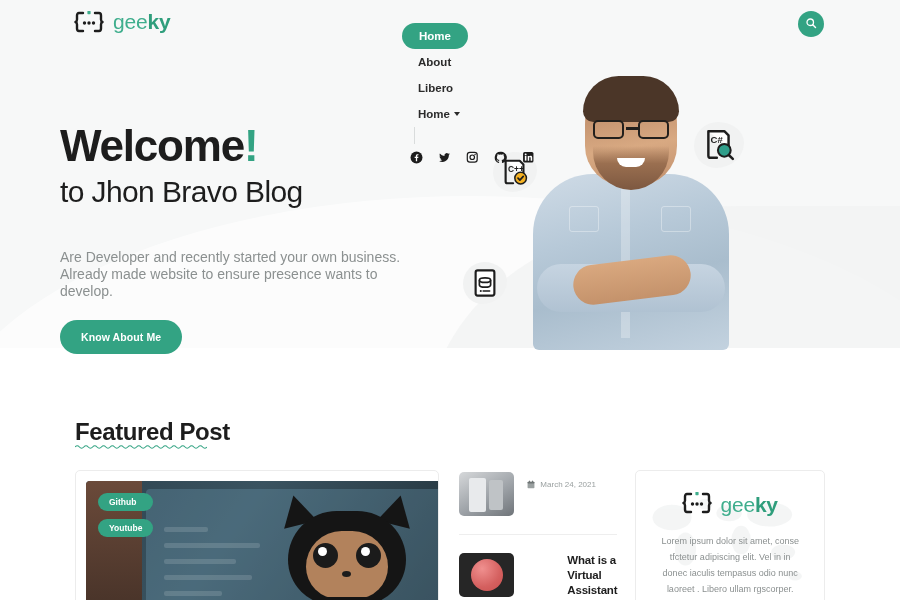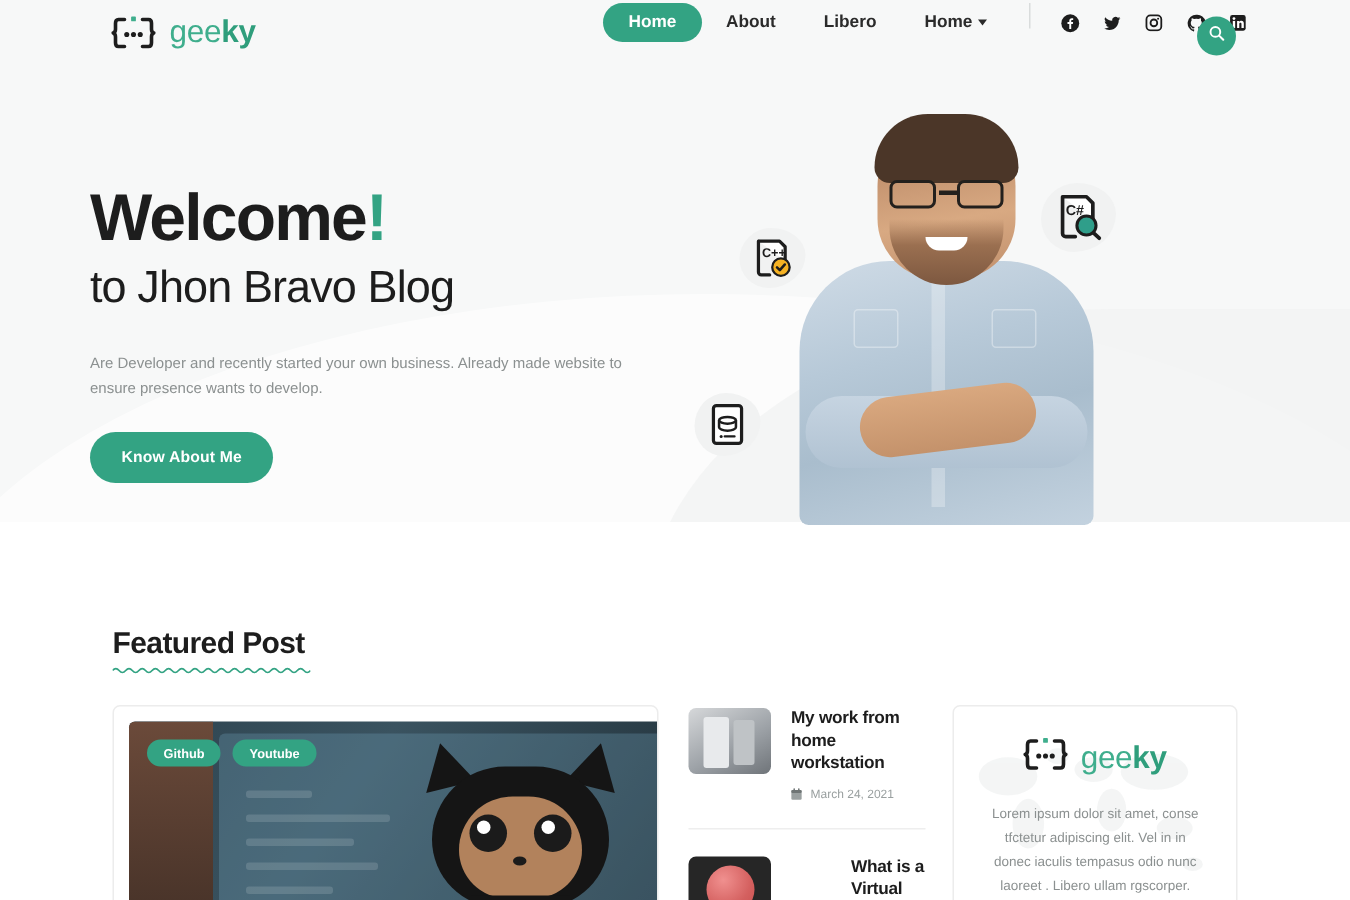--- a/index.html
+++ b/index.html
@@ -29,21 +29,21 @@
   
   .header {
     position: absolute; left: 0; top: 0; width: 900px; height: 48px;
     display: flex; align-items: center; z-index: 40;
   }
   .logo-wrap { position: absolute; left: 74px; top: 10px; display: flex; align-items: center; gap: 9px; }
   .logo-mark { width: 30px; height: 24px; position: relative; }
   .logo-text { font-size: 21px; font-weight: 400; color: #3fae8d; letter-spacing: -.2px; }
   .logo-text b { font-weight: 700; color: #2f9e7c; }
 
-  .nav { position: absolute; left: 402px; top: 2px; display: flex; align-items: flex-start; gap: 0; }
+  .nav { position: absolute; left: 402px; top: 23px; display: flex; align-items: flex-start; gap: 0; flex-direction: column; }
   .nav-pill {
     background: #33a383; color: #fff; font-size: 11.5px; font-weight: 700;
     padding: 7px 17px; border-radius: 20px; line-height: 12px;
   }
   .nav-link {
     font-size: 11.5px; color: #2b2b2b; font-weight: 600; padding: 0 16px; line-height: 26px;
   }
   .nav-link.has-caret { display:flex; align-items:center; gap:4px; }
   .caret { display:inline-block; width:0;height:0; border-left:3.5px solid transparent; border-right:3.5px solid transparent; border-top:4px solid #2b2b2b; }
 
@@ -61,21 +61,21 @@
   .h1 {
     font-size: 44px; line-height: 48px; font-weight: 700; color: #1d1d1d;
     letter-spacing: -1.2px; white-space: nowrap;
   }
   .h1 .bang { color: #33a383; }
   .h2 {
     font-size: 30px; line-height: 40px; font-weight: 400; color: #1d1d1d;
     letter-spacing: -.6px; margin-top: 2px; white-space: nowrap;
   }
   .hero-p {
-    margin-top: 22px; font-size: 10px; line-height: 17px; color: #8b9090; width: 360px;
+    margin-top: 37px; font-size: 14px; line-height: 17px; color: #8b9090; width: 360px;
   }
   .btn-know {
     margin-top: 20px; display: inline-block; background: #33a383; color: #fff;
     font-size: 10.5px; font-weight: 700; padding: 11px 21px; border-radius: 20px;
     letter-spacing: .1px;
   }
 
   
   .hero-photo { position: absolute; left: 525px; top: 78px; width: 210px; height: 270px; z-index: 6; }
   .photo-head {
@@ -119,21 +119,21 @@
   .badge {
     position: absolute; z-index: 14; display: flex; align-items: center; justify-content: center;
   }
   .badge-blob {
     position: absolute; inset: 0; background: #f1f2f2; border-radius: 48% 52% 56% 44% / 52% 45% 55% 48%;
   }
   .badge svg { position: relative; }
 
   
   .featured-title {
-    position: absolute; left: 75px; top: 418px; font-size: 20px; font-weight: 700;
+    position: absolute; left: 75px; top: 418px; font-size: 24px; font-weight: 700;
     color: #1d1d1d; letter-spacing: -.4px;
   }
   .wave { position: absolute; left: 75px; top: 444px; width: 132px; height: 6px; }
 
   .cards-row { position: absolute; left: 75px; top: 470px; width: 750px; display: flex; gap: 0; }
   .card-main {
     width: 497px; background: #fff; border: 1px solid #ececec; border-radius: 5px;
     padding: 10px; height: 200px; overflow: hidden;
   }
   .thumb-big {
@@ -147,21 +147,21 @@
   .oc-head { position:absolute; left:16px; top:10px; width:118px; height:94px; background:#151515; border-radius:56px 56px 52px 52px; }
   .oc-ear { position:absolute; top:-6px; width:0;height:0; border-left:17px solid transparent; border-right:17px solid transparent; border-bottom:30px solid #151515; }
   .oc-ear.l { left:8px; transform: rotate(-14deg);} .oc-ear.r { right:8px; transform: rotate(14deg);}
   .oc-face { position:absolute; left:34px; top:30px; width:82px; height:68px; background:#b2825c; border-radius:42px 42px 38px 38px; }
   .oc-eye { position:absolute; top:12px; width:25px; height:25px; background:#1b1b1b; border-radius:50%; }
   .oc-eye.l { left:7px; } .oc-eye.r { right:7px; }
   .oc-eye::after { content:""; position:absolute; left:5px; top:4px; width:9px; height:9px; background:#fff; border-radius:50%; }
   .oc-nose { position:absolute; left:36px; top:40px; width:9px; height:6px; background:#1b1b1b; border-radius:50%; }
   .oc-body { position:absolute; left:42px; top:96px; width:66px; height:34px; background:#151515; border-radius:0 0 18px 18px; }
 
-  .tags { position: absolute; left: 12px; top: 12px; display: flex; gap: 8px; z-index: 5; }
+  .tags { position: absolute; left: 12px; top: 12px; display: flex; gap: 8px; z-index: 5; flex-direction: column; }
   .tag {
     background: #33a383; color: #fff; font-size: 8.5px; font-weight: 600;
     padding: 4px 11px; border-radius: 12px; line-height: 10px;
   }
 
   .card-list { width: 253px; padding: 0 18px 0 20px; }
   .post-item { display: flex; gap: 13px; align-items: flex-start; padding: 2px 0 18px; }
   .post-item + .post-item { border-top: 1px solid #eeeeee; padding-top: 18px; }
   .post-thumb { width: 55px; height: 44px; border-radius: 5px; flex: none; overflow: hidden; position: relative; }
   .pt1 { background: linear-gradient(150deg,#d6d8da,#9ea3a8 55%,#6f7479); }
@@ -356,21 +356,20 @@
           <span class="tag">Github</span>
           <span class="tag">Youtube</span>
         </div>
       </div>
     </div>
 
     <div class="card-list">
       <div class="post-item">
         <span class="post-thumb pt1"></span>
         <span>
-          <span class="post-title" style="display:block;">My work from home workstation</span>
           <span class="post-meta">
             <svg width="8" height="9" viewBox="0 0 14 15">
               <rect x="1" y="2.5" width="12" height="11.5" rx="1.4" fill="#9aa0a0"></rect>
               <rect x="1" y="2.5" width="12" height="3.4" rx="1.4" fill="#6f7575"></rect>
               <rect x="3.4" y="0.6" width="1.8" height="3.2" rx=".8" fill="#6f7575"></rect>
               <rect x="8.8" y="0.6" width="1.8" height="3.2" rx=".8" fill="#6f7575"></rect>
             </svg>
             <span>March 24, 2021</span>
           </span>
         </span>

